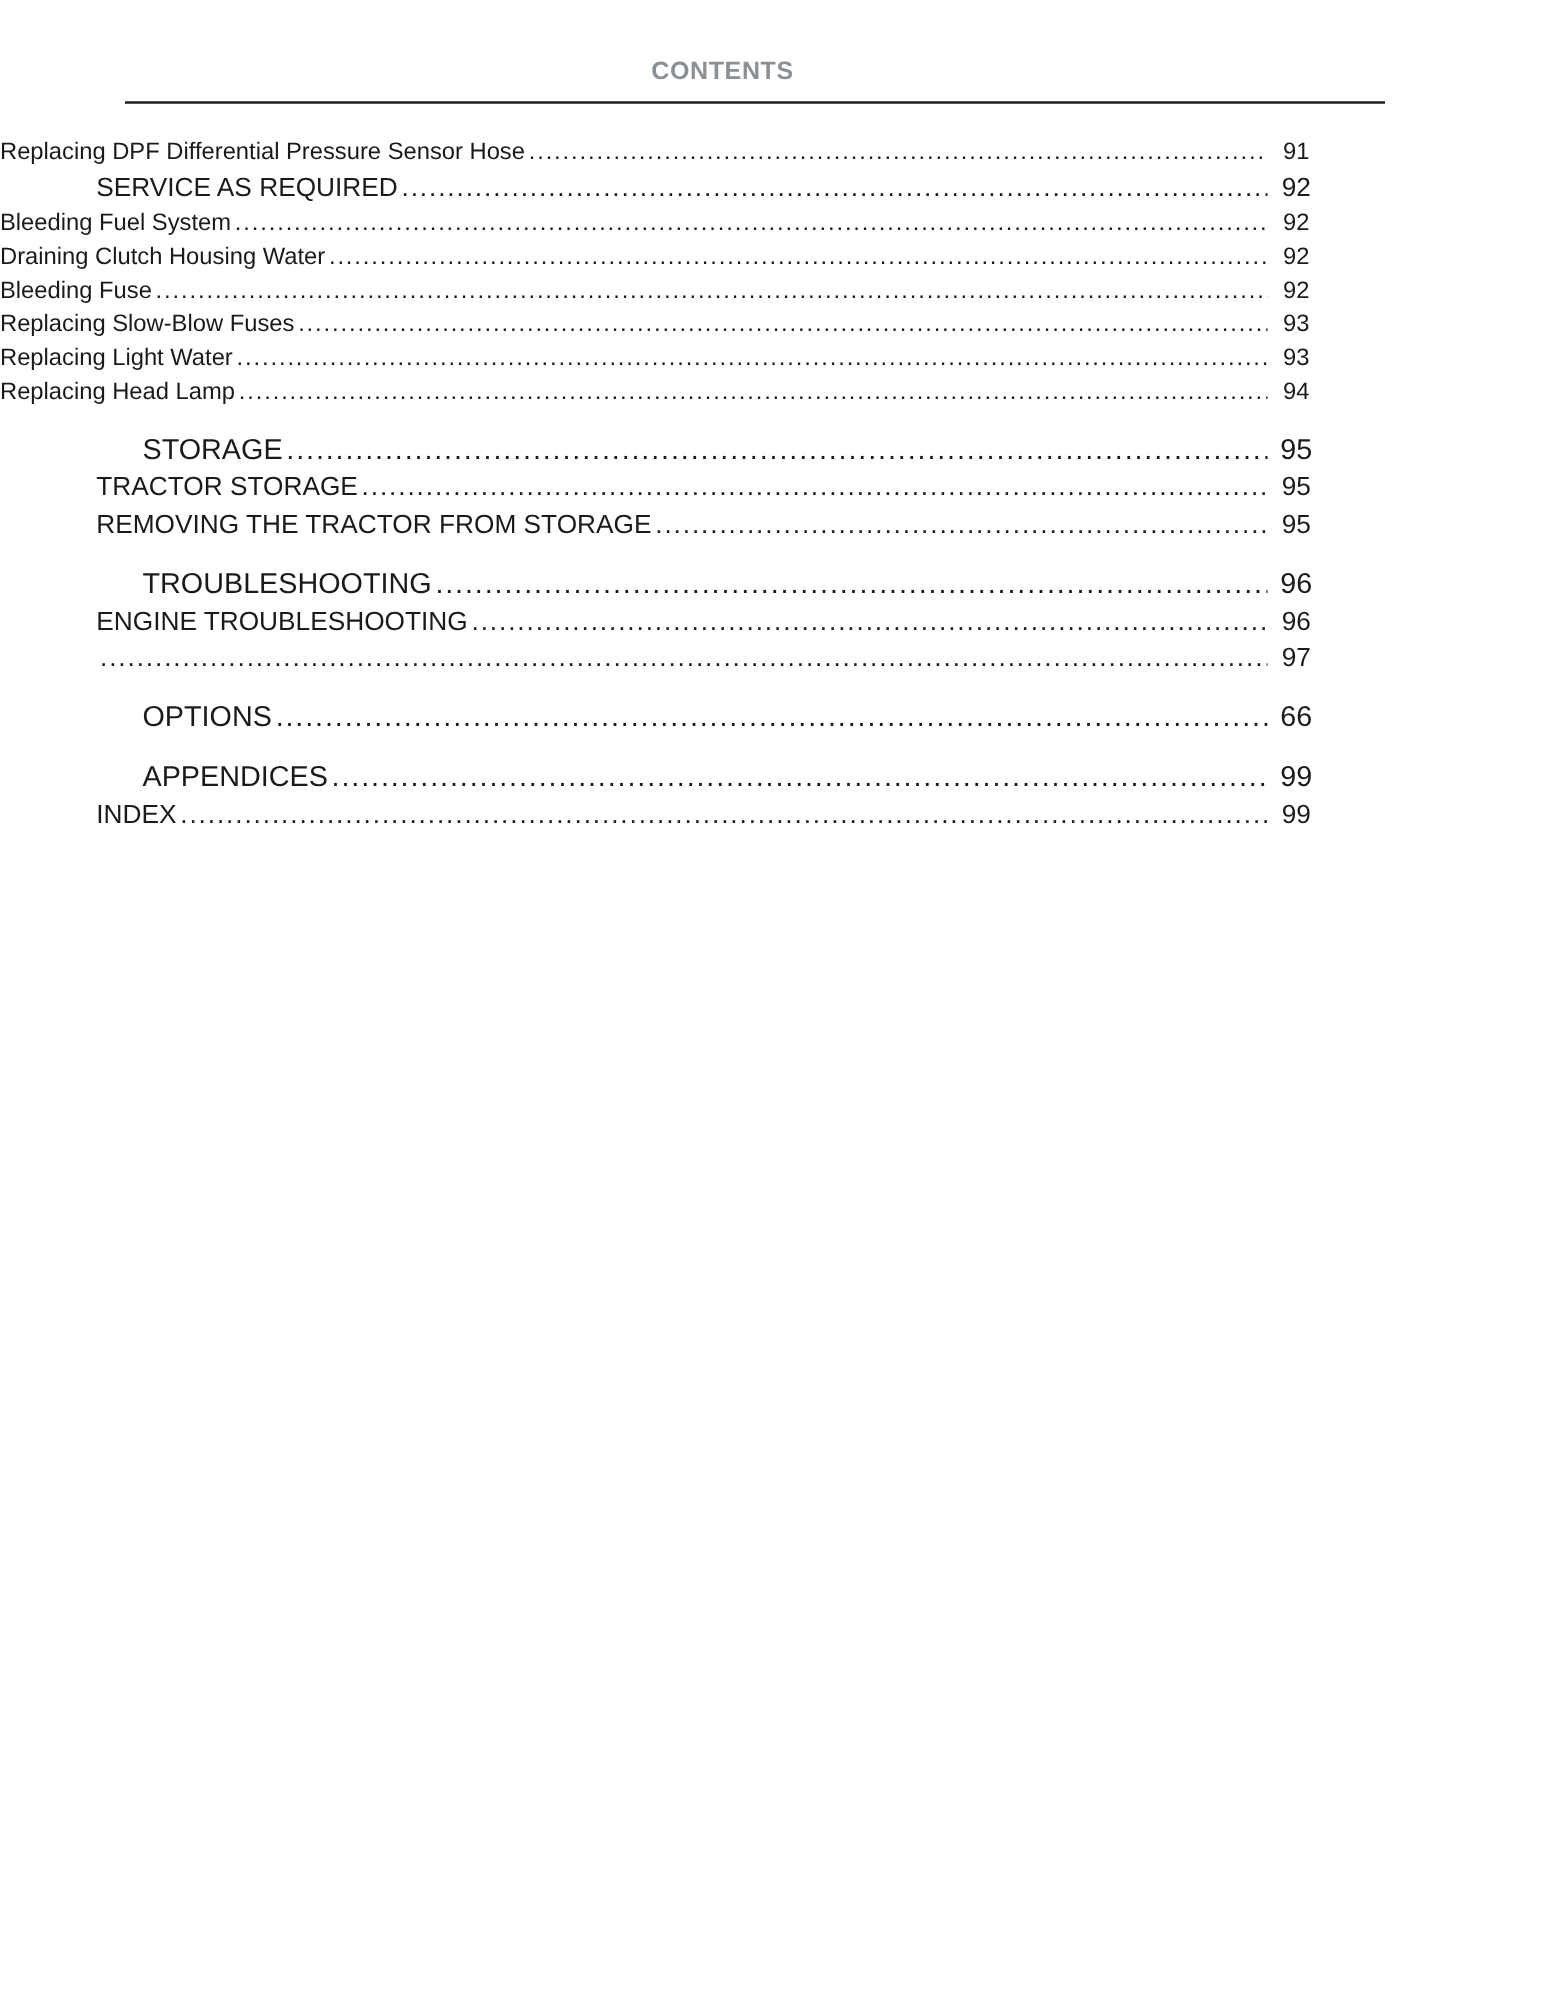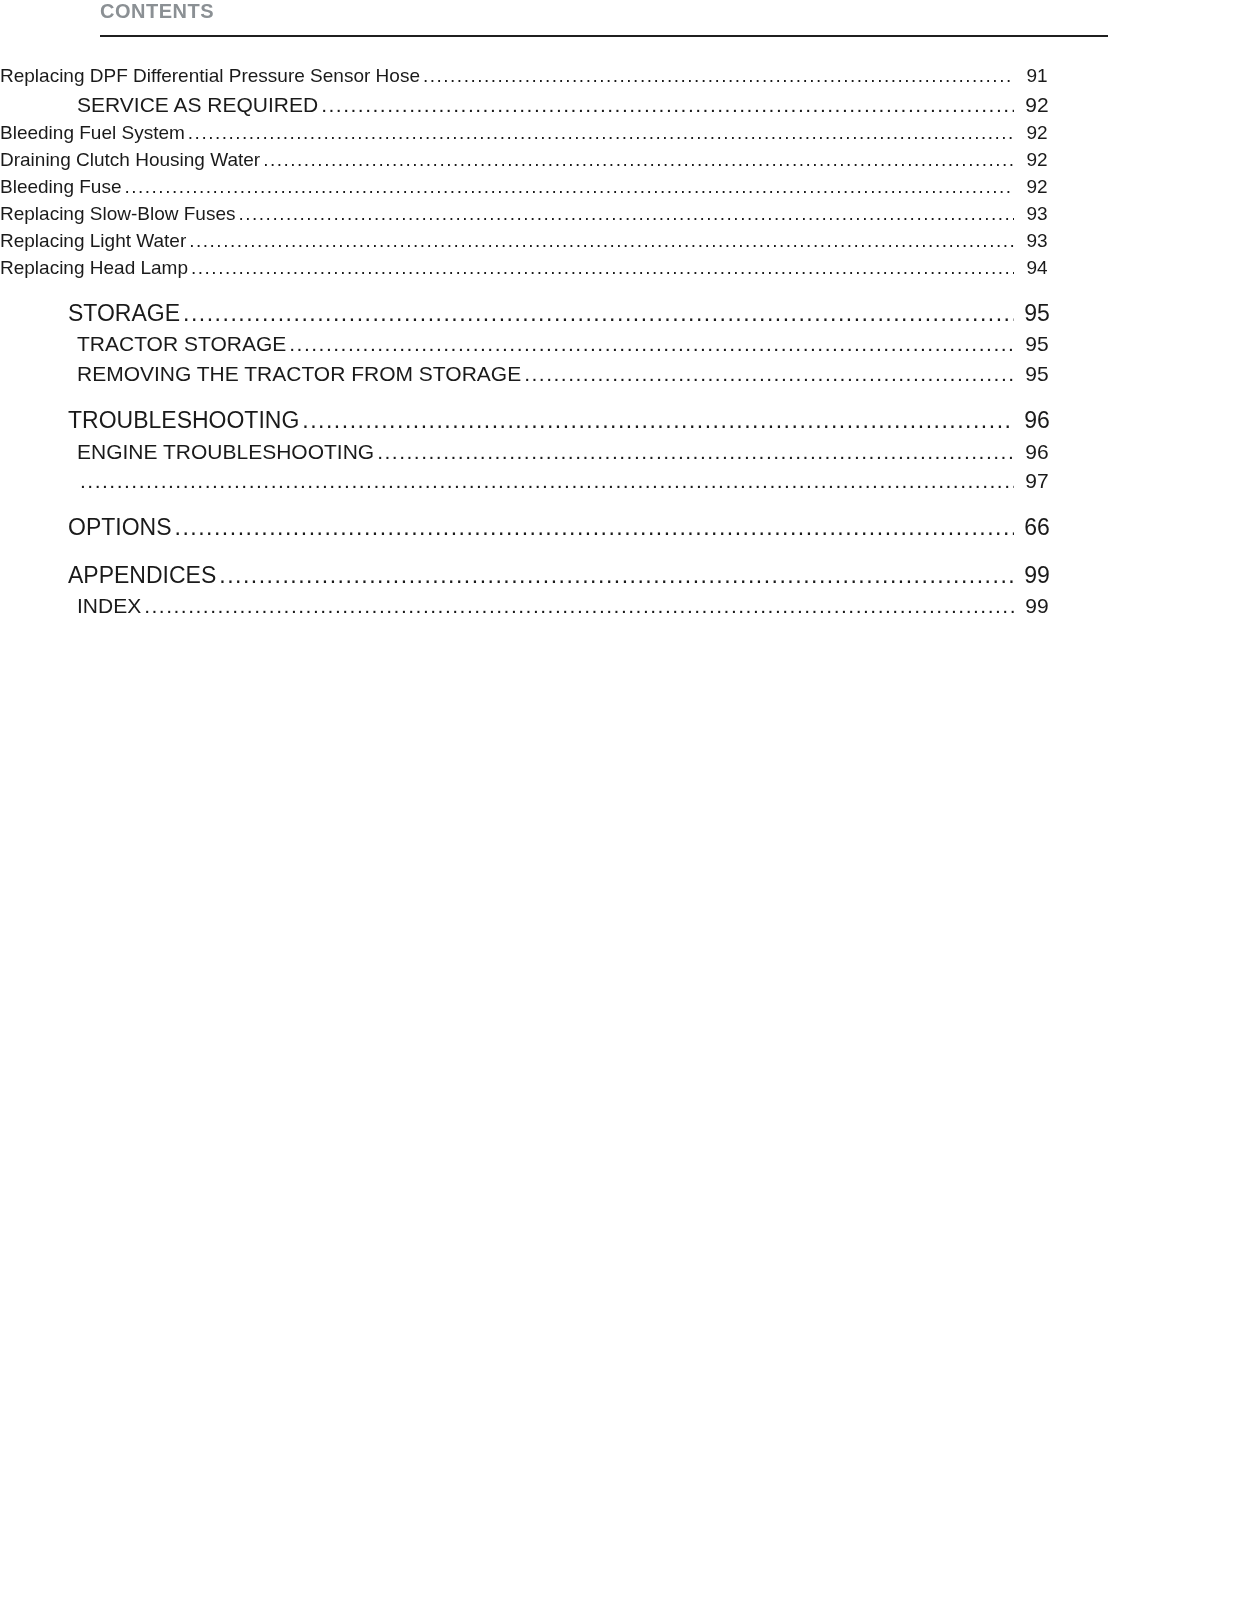--- a/index.html
+++ b/index.html
@@ -11,22 +11,23 @@
     position: relative;
     width: 1236px;
     height: 1600px;
     background: #ffffff;
     font-family: "Liberation Sans", "DejaVu Sans", sans-serif;
     color: #1a1a1a;
     overflow: hidden;
     box-sizing: border-box;
   }
   .header {
+    padding-top: 46px;
     margin: 0 180px 12px 100px;
-    text-align: left;
+    text-align: center;
   }
   .header-title {
     font-size: 20px;
     font-weight: bold;
     letter-spacing: 0.5px;
     color: #8b9094;
   }
   .rule {
     height: 2px;
     background: #1f1f1f;
@@ -34,21 +35,21 @@
   }
   .toc {
     margin-top: 26px;
   }
   .toc-row {
     display: flex;
     align-items: baseline;
     line-height: 1.42;
     margin-right: 183px;
   }
-  .toc-row.level-0 { margin-left: 68px; font-size: 23px; }
+  .toc-row.level-0 { margin-left: 114px; font-size: 23px; }
   .toc-row.level-1 { margin-left: 77px; font-size: 21px; }
   .toc-row.level-2 { font-size: 19px; }
   .toc-row.gap { margin-top: 15px; }
   .title {
     white-space: nowrap;
     flex: 0 0 auto;
   }
   .leader {
     flex: 1 1 auto;
     overflow: hidden;

